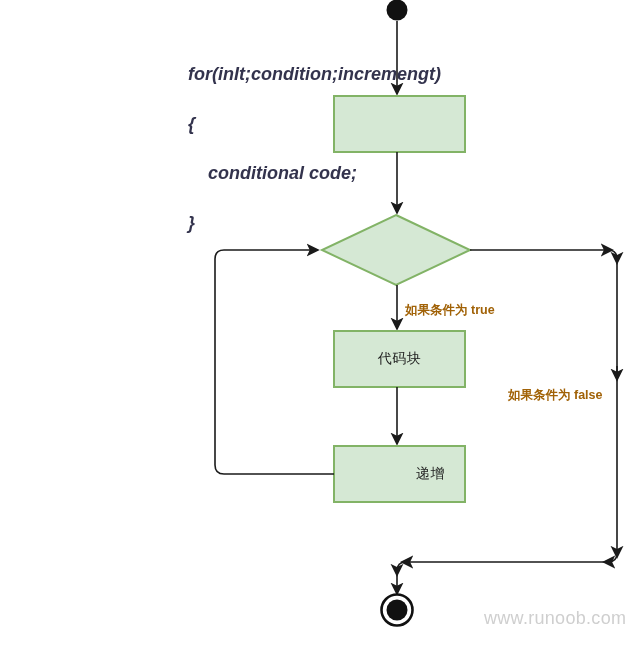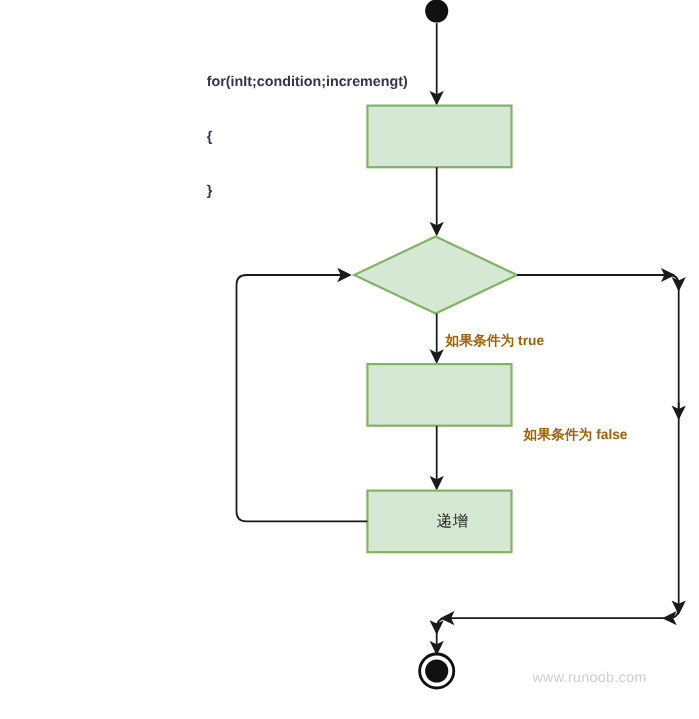--- a/index.html
+++ b/index.html
@@ -39,32 +39,33 @@
     color: #a16207;
     font-size: 12.5px;
     font-weight: 600;
     white-space: nowrap;
   }
   #code-block {
     position: absolute;
     left: 188px;
     top: 33px;
     color: #33334d;
-    font-size: 13px;
+    font-size: 18px;
     font-weight: 700;
     line-height: 16.5px;
     white-space: pre;
+    font-style: italic;
   }
   #code-block div { white-space: pre; }
   #watermark {
     position: absolute;
     left: 484px;
     top: 608px;
     color: #cfcfcf;
-    font-size: 13px;
+    font-size: 18px;
     font-weight: 400;
     letter-spacing: 0.3px;
   }
 </style>
 </head>
 <body>
 
 <div id="canvas">
 
   <svg id="flow-svg" viewBox="0 0 635 654">
@@ -101,27 +102,29 @@
 
     <path d="M 617 366 L 617 380" stroke="#1a1a1a" stroke-width="1.6" fill="none" marker-end="url(#arrow)"></path>
 
     <circle cx="397" cy="610" r="15.5" fill="#ffffff" stroke="#111111" stroke-width="2.6"></circle>
     <circle cx="397" cy="610" r="10.5" fill="#111111"></circle>
   </svg>
 
   <div id="code-block">
     <div>for(inIt;condition;incremengt)</div>
     <div>{</div>
+    <div>    conditional code;</div>
     <div>}</div>
   </div>
 
 
 
+  <div class="node-label" style="left:334px; top:331px; width:131px; height:56px;">代码块</div>
 
-  <div class="node-label" style="left:346px; top:446px; width:131px; height:56px;">递增</div>
+  <div class="node-label" style="left:333px; top:446px; width:131px; height:56px;padding-left:32px;">递增</div>
 
   <div class="edge-label" style="left:405px; top:302px;">如果条件为 true</div>
 
-  <div class="edge-label" style="left:476px; top:387px;">如果条件为 false</div>
+  <div class="edge-label" style="left:508px; top:387px;">如果条件为 false</div>
 
   <div id="watermark">www.runoob.com</div>
 
 </div>
 
 </body></html>

